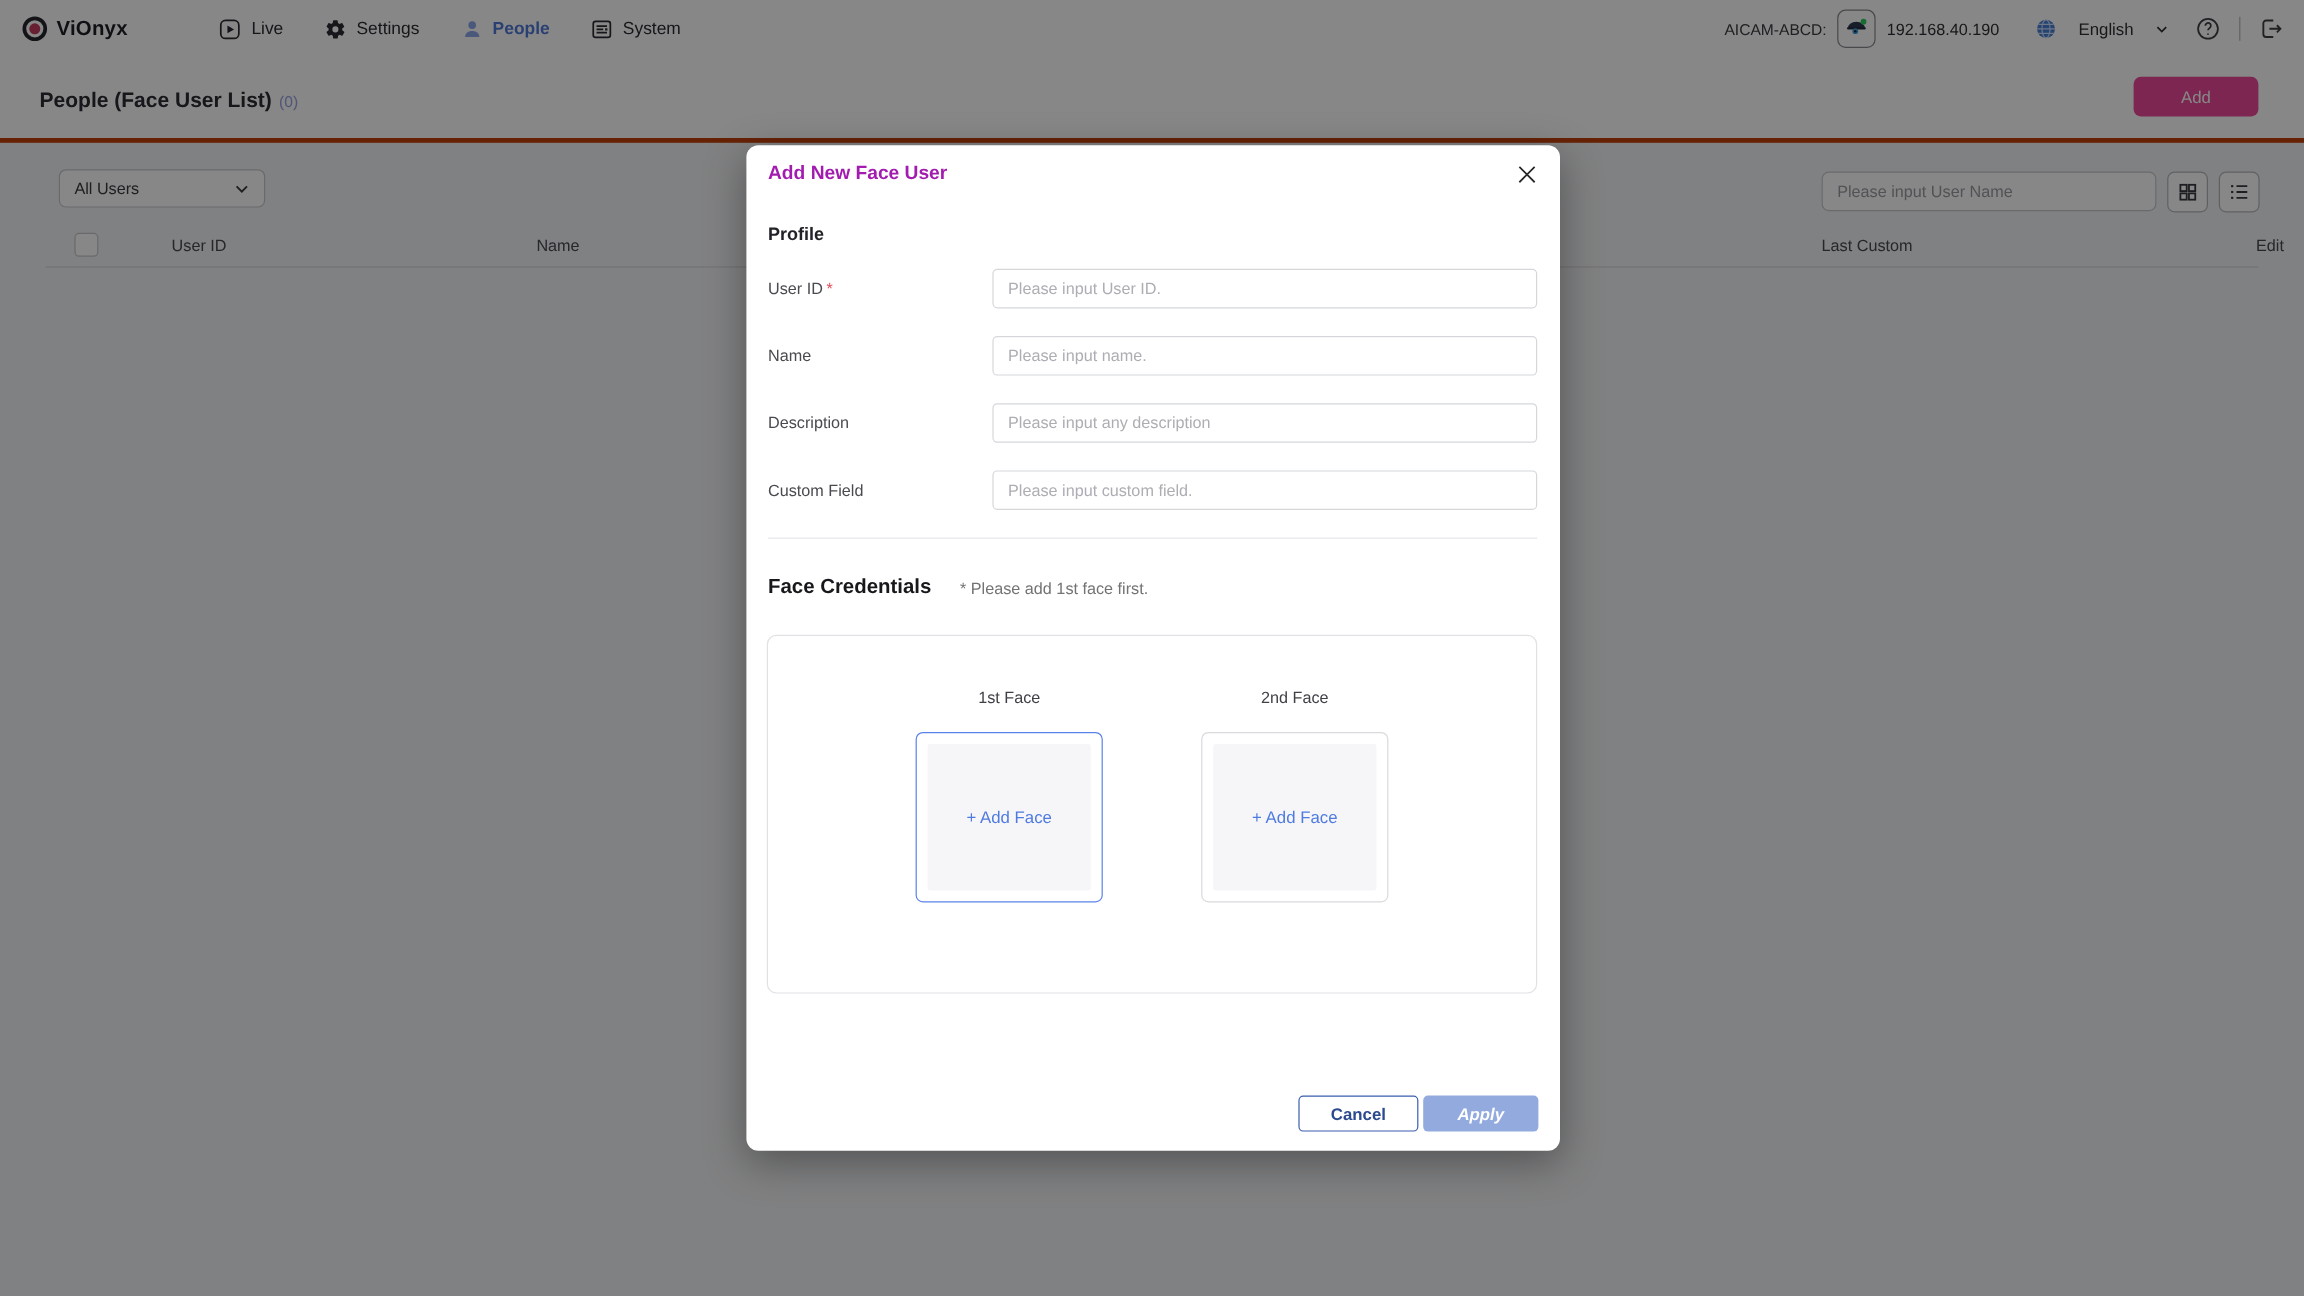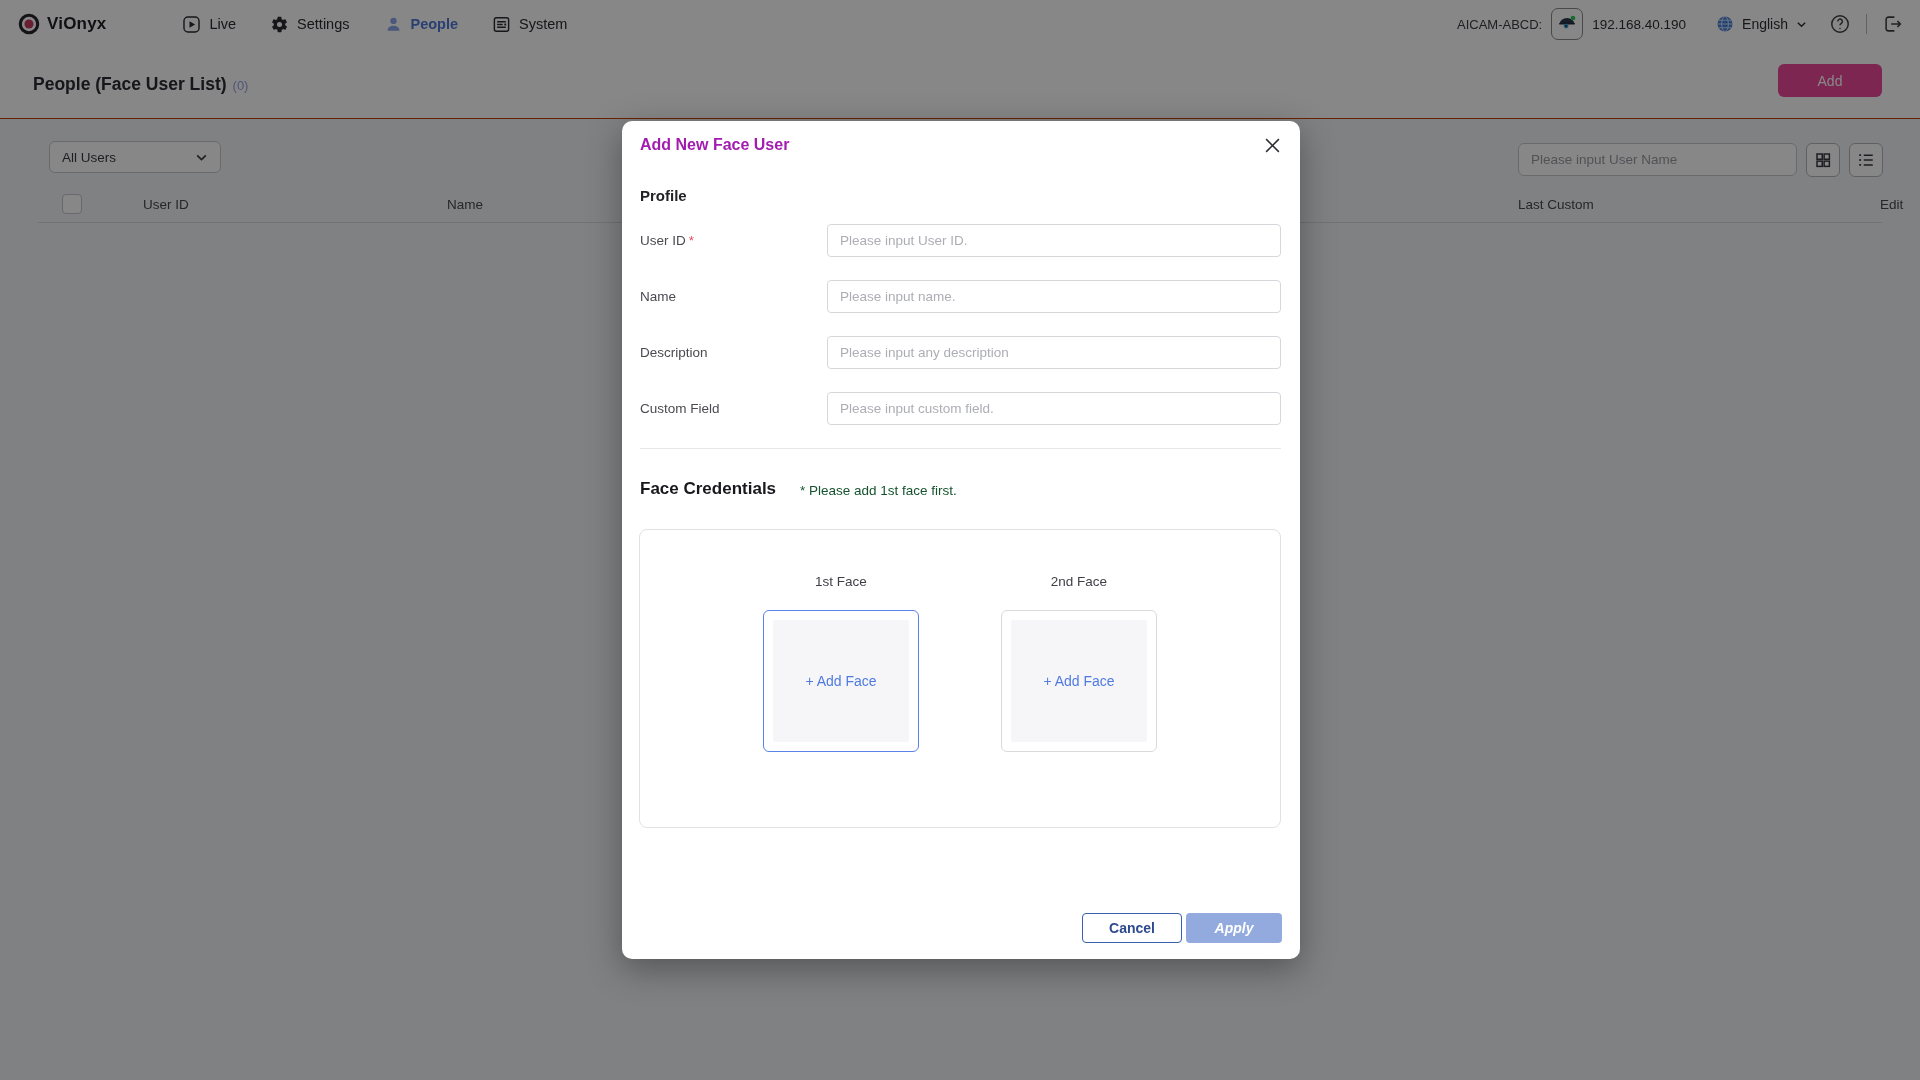--- a/index.html
+++ b/index.html
@@ -3,35 +3,35 @@
 <meta charset="utf-8">
 <style>
   * { margin:0; padding:0; box-sizing:border-box; }
   html,body { width:1920px; height:1080px; overflow:hidden; }
   body { font-family:"Liberation Sans", sans-serif; }
 
   .screen { position:relative; width:1920px; height:1080px; background:#f2f3f5; }
 
   
   .header-strip { position:absolute; left:0; top:0; width:1920px; height:119px;
-                  background:#ffffff; border-bottom:1px solid #c2410c; }
+                  background:#ffffff; border-bottom:4px solid #c2410c; }
 
   .navbar { position:absolute; left:0; top:0; width:1920px; height:48px;
             display:flex; align-items:center; }
   .brand { display:flex; align-items:center; gap:7px; margin-left:18px; cursor:pointer; }
   .brand-name { font-size:17px; font-weight:bold; color:#1f1f27; letter-spacing:.2px; }
   .nav-items { display:flex; align-items:center; gap:34px; margin-left:76px; }
   .nav-item { display:flex; align-items:center; gap:8px; font-size:14.5px; color:#2b2b33; cursor:pointer; }
   .nav-item.active { color:#5078d8; font-weight:bold; }
   .nav-right { position:absolute; right:16px; top:0; height:48px; display:flex; align-items:center; }
   .dev-label { font-size:13px; color:#3c3c44; margin-right:9px; }
   .cam-btn { width:32px; height:32px; border:1px solid #8a8a92; border-radius:7px;
              display:flex; align-items:center; justify-content:center; background:#fff; cursor:pointer; }
   .dev-ip { font-size:13.5px; color:#2f2f36; margin-left:9px; }
-  .lang-group { display:flex; align-items:center; gap:8px; margin-left:30px; cursor:pointer;justify-content:flex-end; }
+  .lang-group { display:flex; align-items:center; gap:18px; margin-left:30px; cursor:pointer;justify-content:flex-end; }
   .lang-label { font-size:14px; color:#2f2f36; }
   .help-btn { margin-left:22px; cursor:pointer; display:flex; }
   .v-divider { width:1px; height:20px; background:#b9bac0; margin:0 15px; }
   .logout-btn { cursor:pointer; display:flex; }
 
   .title-row { position:absolute; left:0; top:48px; width:1920px; height:71px; }
   .page-title { position:absolute; left:33px; top:50%; transform:translateY(-50%);
                 font-size:17.5px; font-weight:bold; color:#2a2a33; }
   .page-count { font-size:13px; font-weight:normal; color:#98a0e0; margin-left:6px; }
   .add-btn { position:absolute; right:38px; top:16px; width:104px; height:33px;
@@ -77,21 +77,21 @@
   .req-star { color:#e34d5c; margin-left:3px; }
   .field-input { position:absolute; left:187px; top:0; width:454px; height:33px;
                  border:1px solid #d6d7db; border-radius:4px; padding:0 12px;
                  font-size:13.5px; color:#2f2f36; font-family:inherit; }
   .field-input::placeholder { color:#adaeb4; }
   .row-0 { top:103px; } .row-1 { top:159px; } .row-2 { top:215px; } .row-3 { top:271px; }
 
   .modal-divider { position:absolute; left:18px; right:19px; top:327px; height:1px; background:#e6e7ea; }
 
   .face-hdr { position:absolute; left:18px; top:358px; font-size:17px; font-weight:bold; color:#17171c; }
-  .face-note { position:absolute; left:178px; top:362px; font-size:13.5px; color:#14532d; }
+  .face-note { position:absolute; left:178px; top:362px; font-size:13.5px; color:#737373; }
 
   .face-panel { position:absolute; left:17px; top:408px; width:642px; height:299px;
                 border:1px solid #e1e2e6; border-radius:8px; }
   .face-label { position:absolute; top:44px; width:156px; text-align:center;
                 font-size:13.5px; color:#3f3f46; }
   .face-label-1 { left:123px; } .face-label-2 { left:361px; }
   .face-box { position:absolute; top:80px; width:156px; height:142px; border-radius:6px;
               background:#fff; display:flex; align-items:center; justify-content:center; cursor:pointer; }
   .face-box-1 { left:123px; border:1.5px solid #5b82e8; }
   .face-box-2 { left:361px; border:1px solid #d9dade; }

